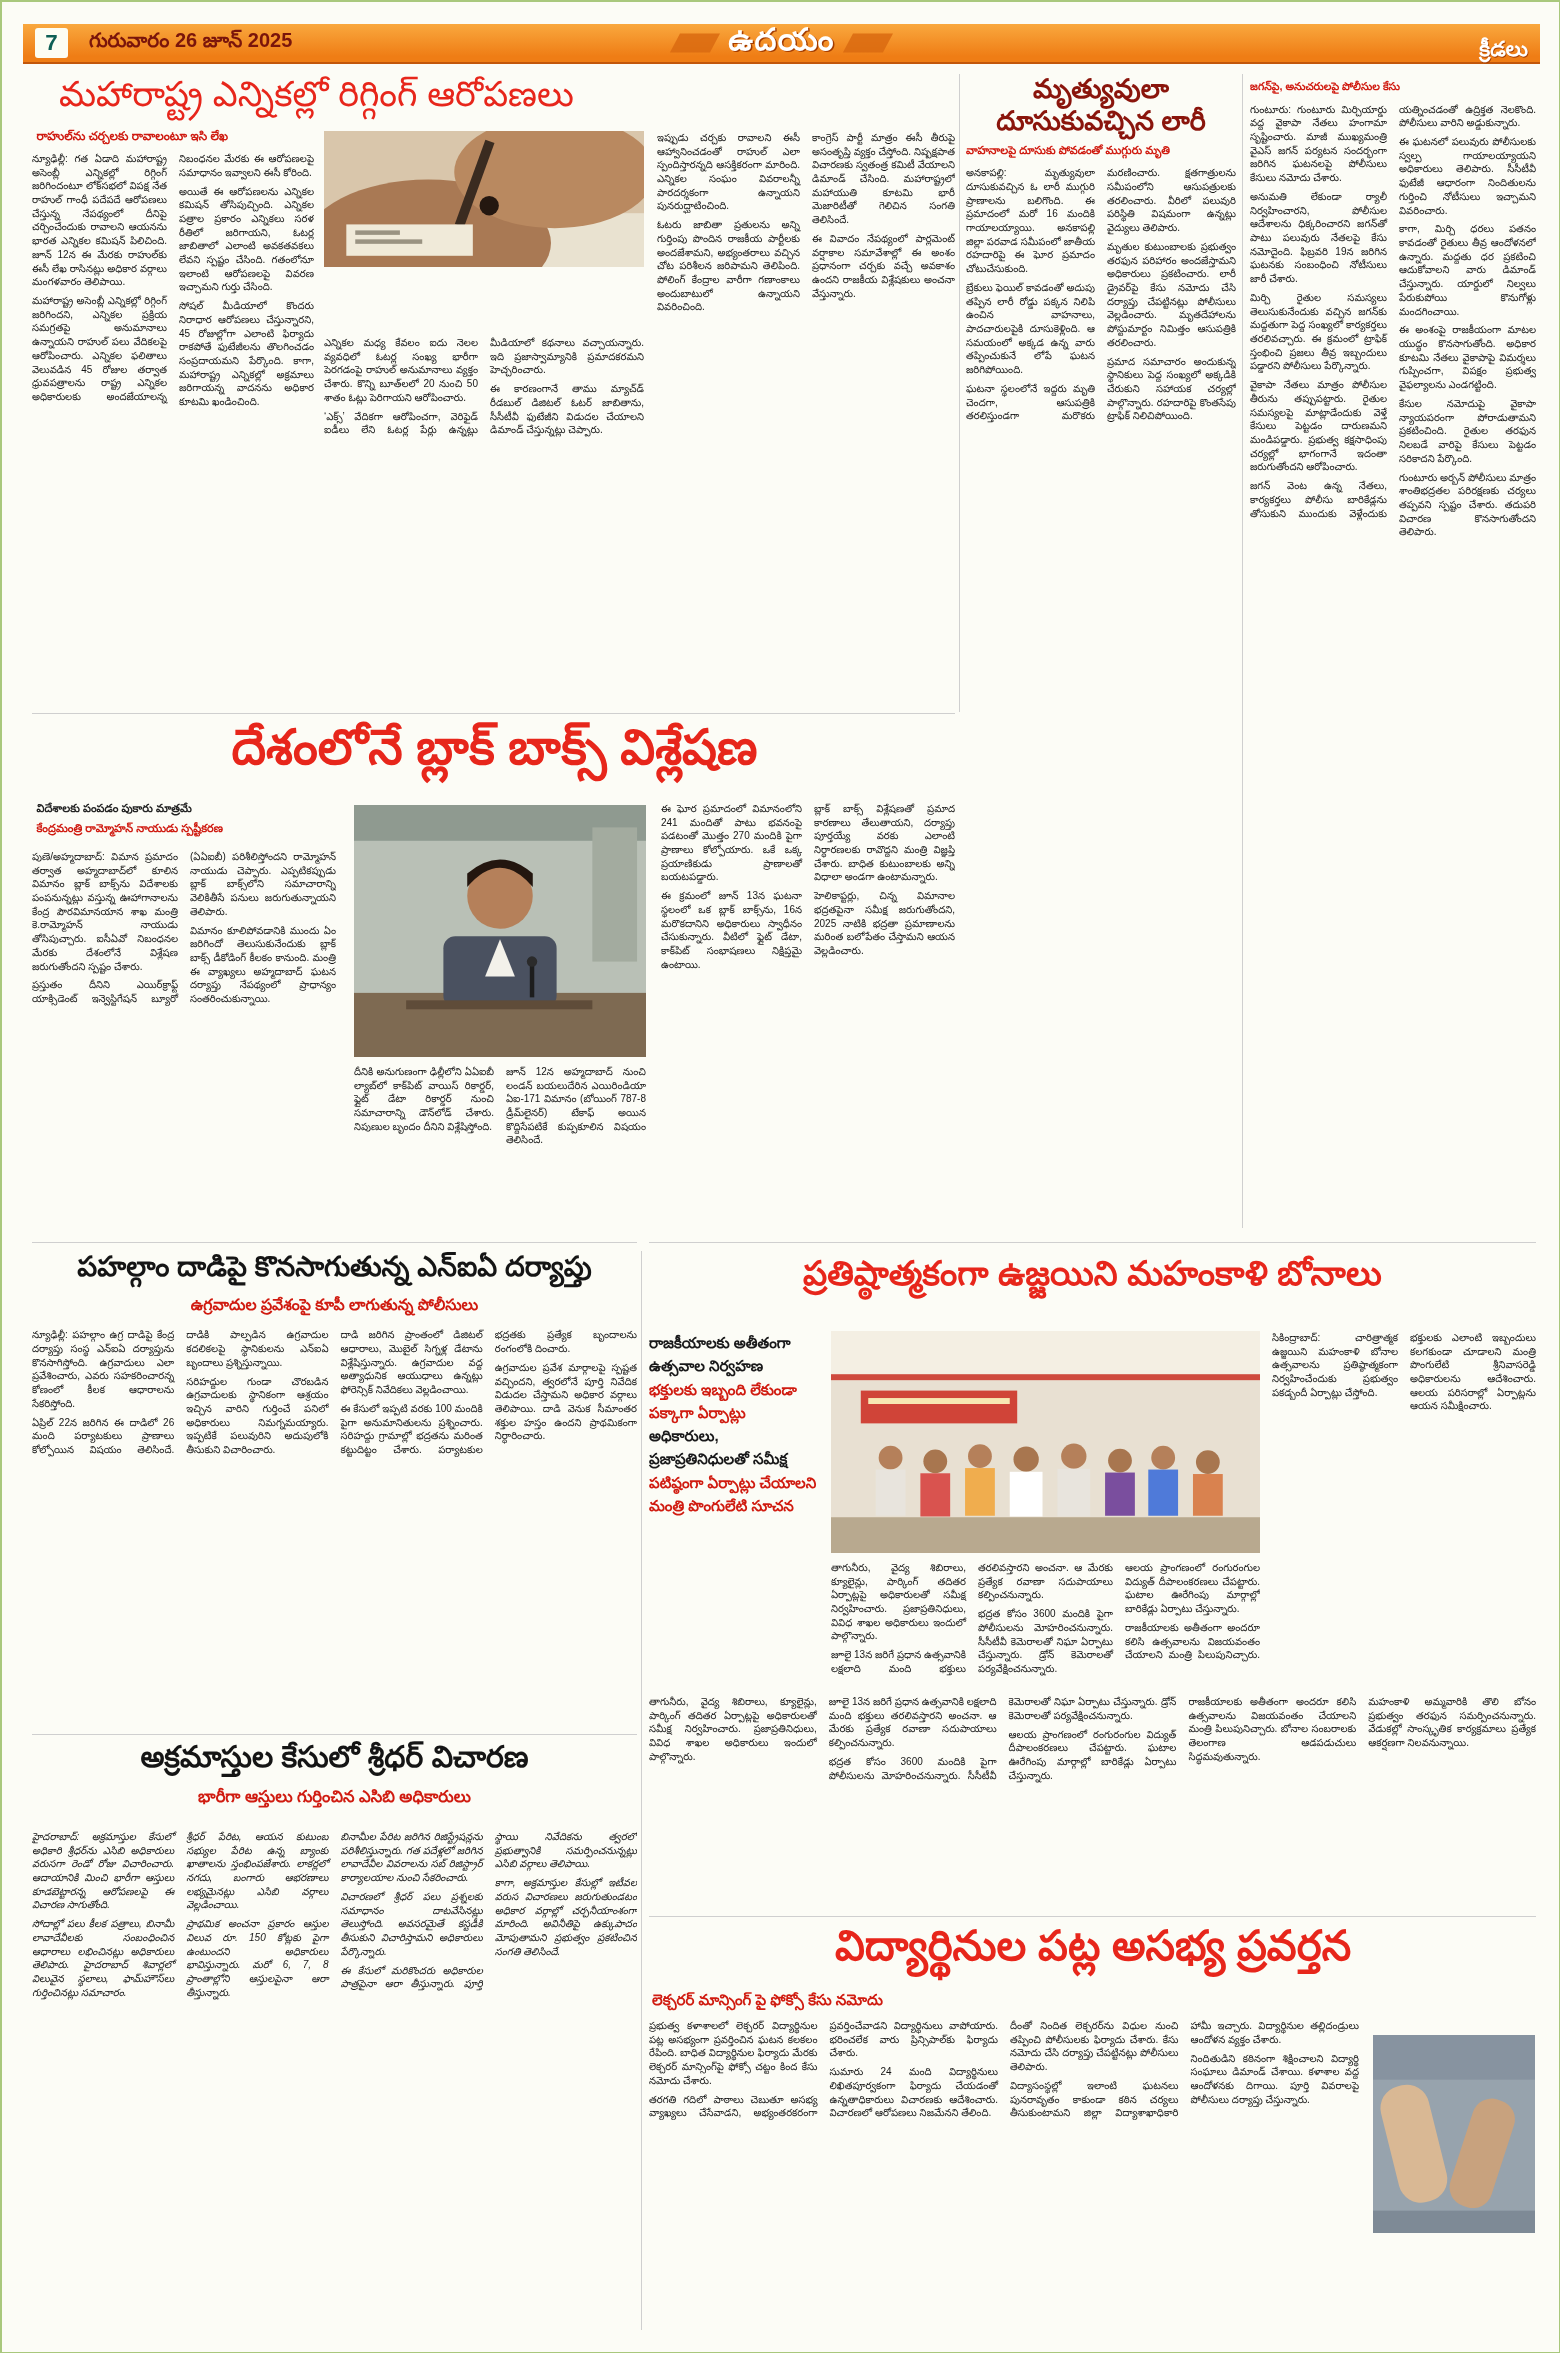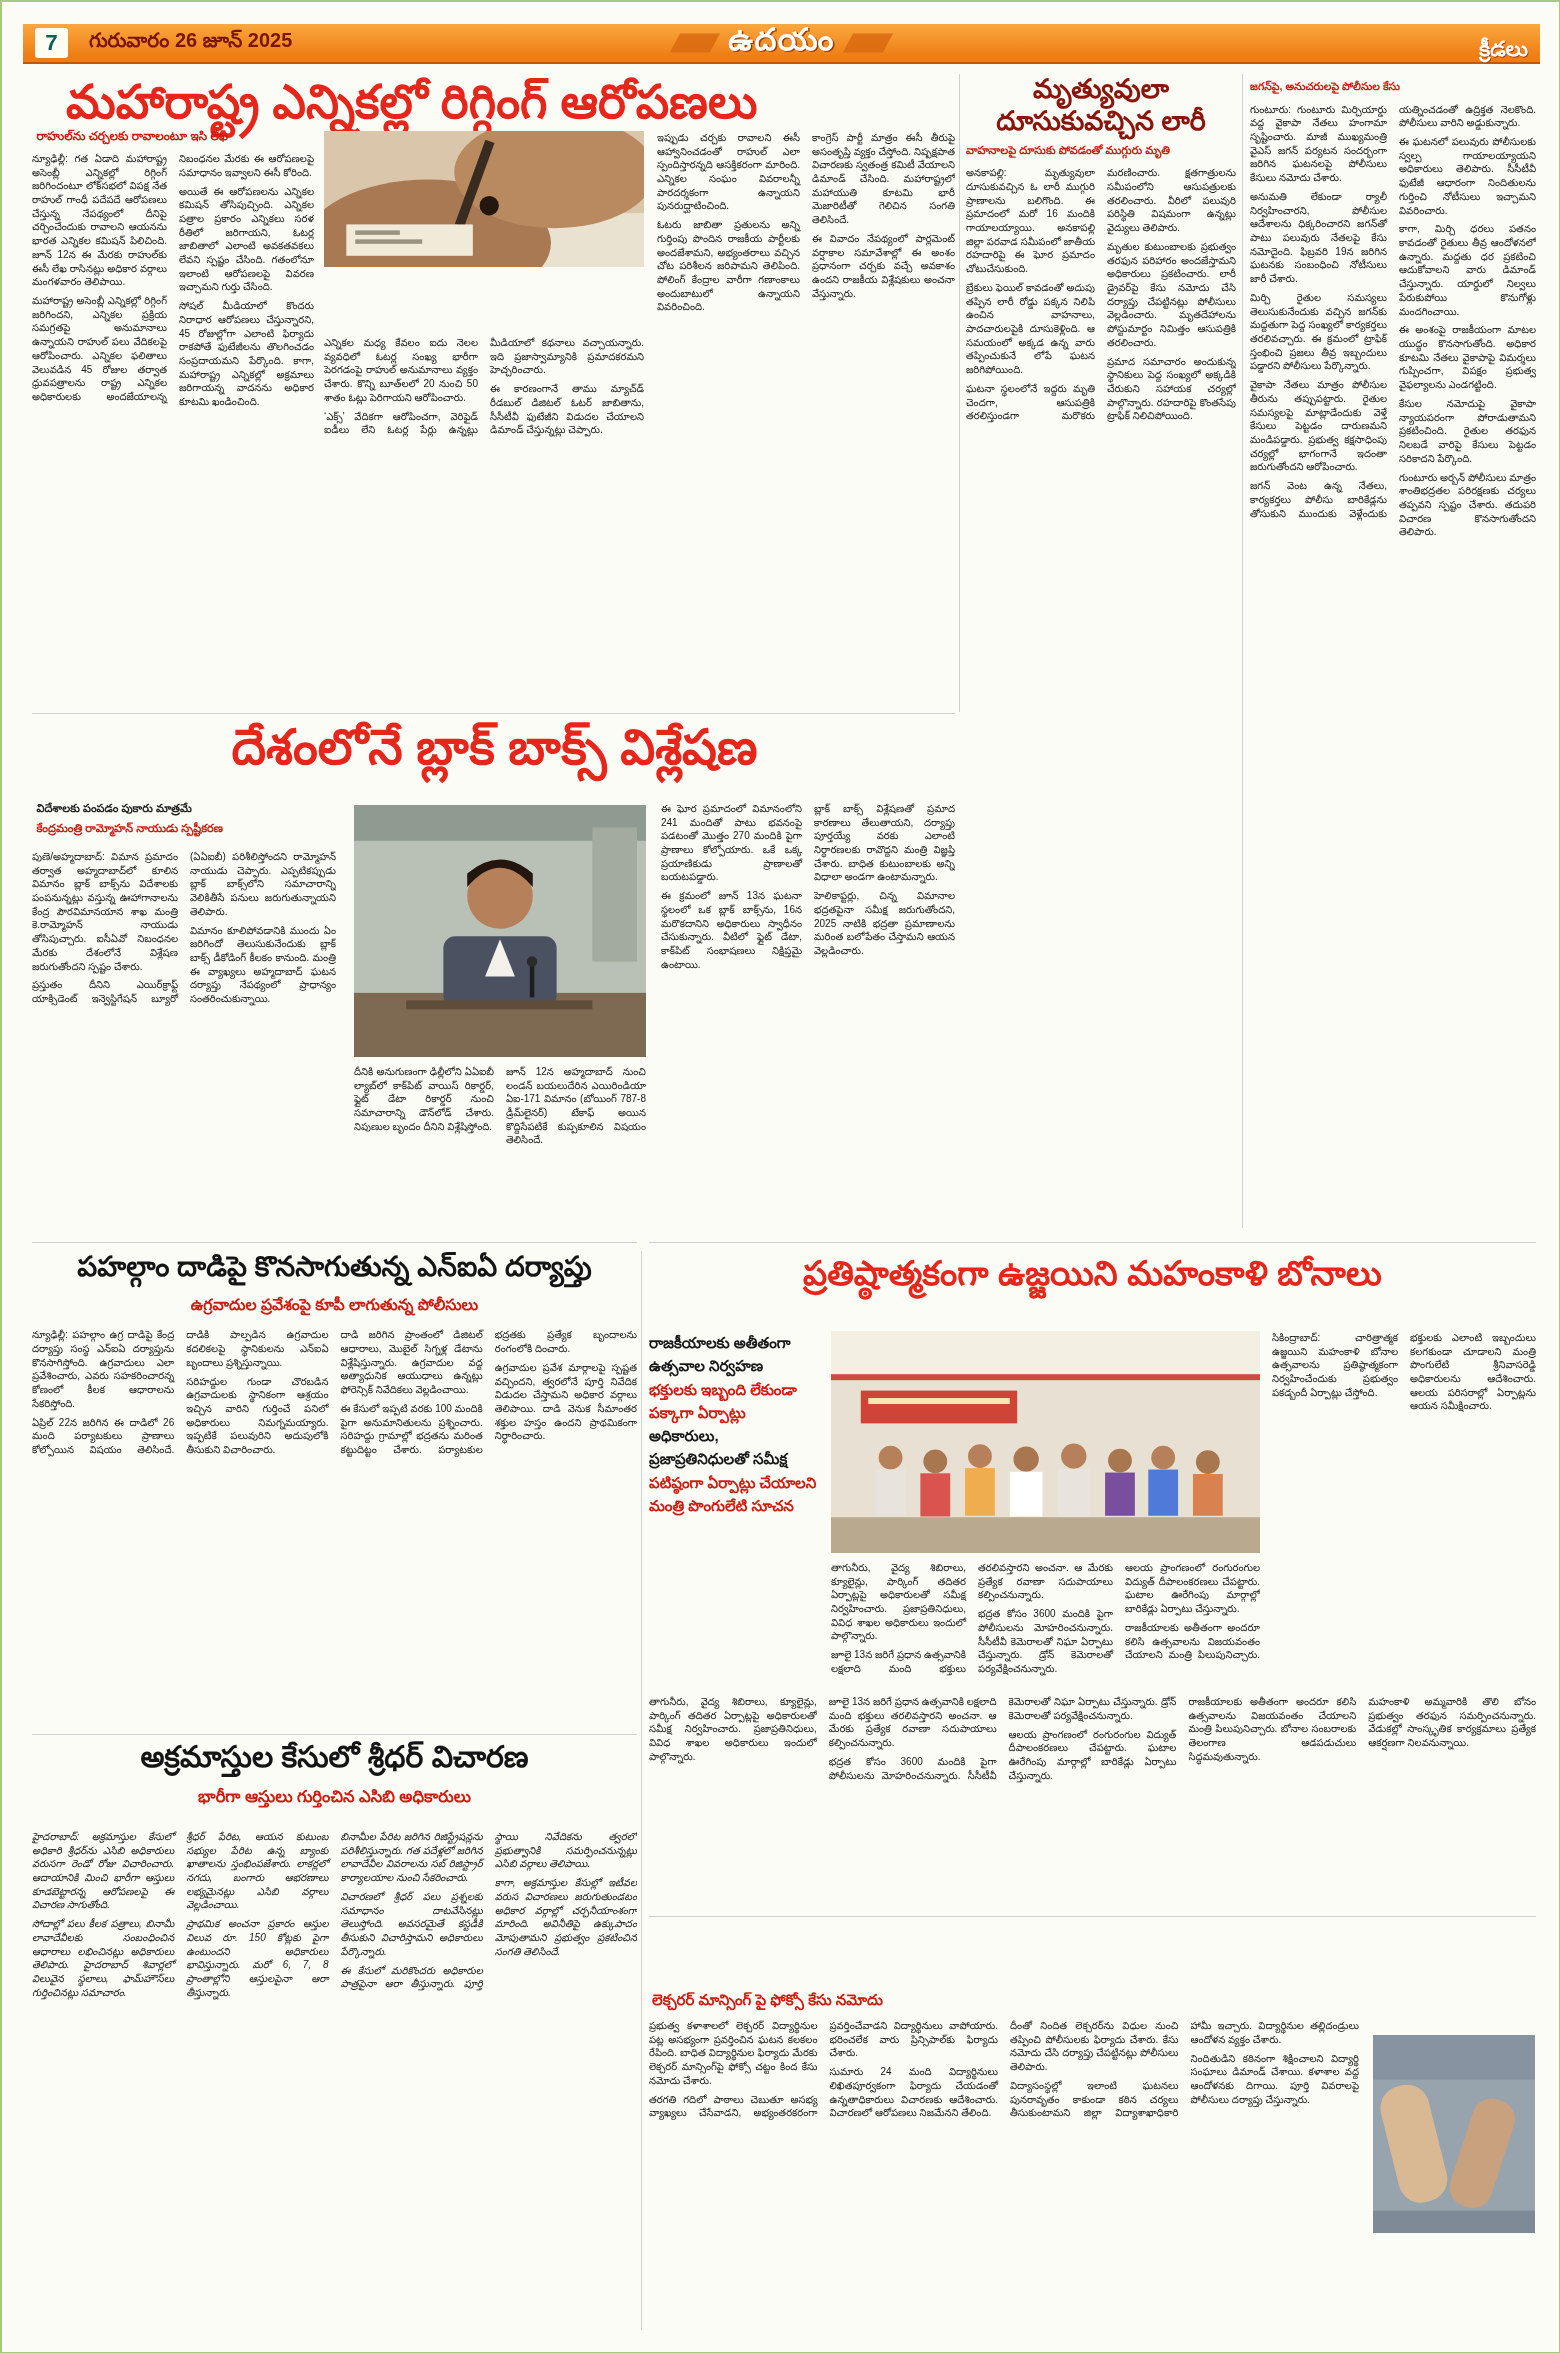--- a/index.html
+++ b/index.html
@@ -49,22 +49,22 @@
   }
   .c2{column-count:2} .c3{column-count:3} .c4{column-count:4} .c5{column-count:5}
   .cols p { margin-bottom:5.2px; }
   .photo { overflow:hidden; background:#ddd; }
   .photo svg { display:block; width:100%; height:100%; }
   .vdiv { position:absolute; width:0.7px; background:#cfcfcf; }
   .hdiv { position:absolute; height:0.7px; background:#cfcfcf; }
 
   
   #art-rigging { left:30px; top:72px; width:923px; height:639px; }
-  .rig-head { position:absolute; left:34px; top:0; width:879px;
-    font-size:47px; color:#e7261b; font-weight:bold; }
+  .rig-head { position:absolute; left:27px; top:0; width:879px;
+    font-size:35px; color:#e7261b; font-weight:normal; }
   .rig-sub { position:absolute; left:4.5px; top:55px; font-size:12px;
     color:#cf1a10; font-weight:bold; }
   .rig-photo { position:absolute; left:292px; top:57px; width:320px; height:136px; }
   .rig-caption { position:absolute; left:292px; top:197px; width:320px; height:61px;
     font-size:9.3px; line-height:1.3; font-weight:bold; color:#222; text-align:justify; overflow:hidden; }
   .rig-colL { position:absolute; left:0; top:78px; width:282px; height:560px; }
   .rig-colM { position:absolute; left:292px; top:262px; width:320px; height:376px; }
   .rig-colR { position:absolute; left:625px; top:57px; width:298px; height:581px; }
 
   
@@ -328,20 +328,21 @@
         <p>తాగునీరు, వైద్య శిబిరాలు, క్యూలైన్లు, పార్కింగ్ తదితర ఏర్పాట్లపై అధికారులతో సమీక్ష నిర్వహించారు. ప్రజాప్రతినిధులు, వివిధ శాఖల అధికారులు ఇందులో పాల్గొన్నారు.</p>
         <p>జూలై 13న జరిగే ప్రధాన ఉత్సవానికి లక్షలాది మంది భక్తులు తరలివస్తారని అంచనా. ఆ మేరకు ప్రత్యేక రవాణా సదుపాయాలు కల్పించనున్నారు.</p>
         <p>భద్రత కోసం 3600 మందికి పైగా పోలీసులను మోహరించనున్నారు. సీసీటీవీ కెమెరాలతో నిఘా ఏర్పాటు చేస్తున్నారు. డ్రోన్ కెమెరాలతో పర్యవేక్షించనున్నారు.</p>
         <p>ఆలయ ప్రాంగణంలో రంగురంగుల విద్యుత్ దీపాలంకరణలు చేపట్టారు. ఘటాల ఊరేగింపు మార్గాల్లో బారికేడ్లు ఏర్పాటు చేస్తున్నారు.</p>
         <p>రాజకీయాలకు అతీతంగా అందరూ కలిసి ఉత్సవాలను విజయవంతం చేయాలని మంత్రి పిలుపునిచ్చారు. బోనాల సంబరాలకు తెలంగాణ ఆడపడుచులు సిద్ధమవుతున్నారు.</p>
         <p>మహంకాళి అమ్మవారికి తొలి బోనం ప్రభుత్వం తరఫున సమర్పించనున్నారు. వేడుకల్లో సాంస్కృతిక కార్యక్రమాలు ప్రత్యేక ఆకర్షణగా నిలవనున్నాయి.</p>
       </div>
   </article>
 
   <article id="art-students">
+    <div class="st-head">విద్యార్థినుల పట్ల అసభ్య ప్రవర్తన</div>
     <div class="st-sub">లెక్చరర్ మాన్సింగ్ పై ఫోక్సో కేసు నమోదు</div>
     <div class="st-body cols c4">
         <p>ప్రభుత్వ కళాశాలలో లెక్చరర్ విద్యార్థినుల పట్ల అసభ్యంగా ప్రవర్తించిన ఘటన కలకలం రేపింది. బాధిత విద్యార్థినుల ఫిర్యాదు మేరకు లెక్చరర్ మాన్సింగ్‌పై ఫోక్సో చట్టం కింద కేసు నమోదు చేశారు.</p>
         <p>తరగతి గదిలో పాఠాలు చెబుతూ అసభ్య వ్యాఖ్యలు చేసేవాడని, అభ్యంతరకరంగా ప్రవర్తించేవాడని విద్యార్థినులు వాపోయారు. భరించలేక వారు ప్రిన్సిపాల్‌కు ఫిర్యాదు చేశారు.</p>
         <p>సుమారు 24 మంది విద్యార్థినులు లిఖితపూర్వకంగా ఫిర్యాదు చేయడంతో ఉన్నతాధికారులు విచారణకు ఆదేశించారు. విచారణలో ఆరోపణలు నిజమేనని తేలింది.</p>
         <p>దీంతో నిందిత లెక్చరర్‌ను విధుల నుంచి తప్పించి పోలీసులకు ఫిర్యాదు చేశారు. కేసు నమోదు చేసి దర్యాప్తు చేపట్టినట్లు పోలీసులు తెలిపారు.</p>
         <p>విద్యాసంస్థల్లో ఇలాంటి ఘటనలు పునరావృతం కాకుండా కఠిన చర్యలు తీసుకుంటామని జిల్లా విద్యాశాఖాధికారి హామీ ఇచ్చారు. విద్యార్థినుల తల్లిదండ్రులు ఆందోళన వ్యక్తం చేశారు.</p>
         <p>నిందితుడిని కఠినంగా శిక్షించాలని విద్యార్థి సంఘాలు డిమాండ్ చేశాయి. కళాశాల వద్ద ఆందోళనకు దిగాయి. పూర్తి వివరాలపై పోలీసులు దర్యాప్తు చేస్తున్నారు.</p>
       </div>
     <div class="st-photo photo">

